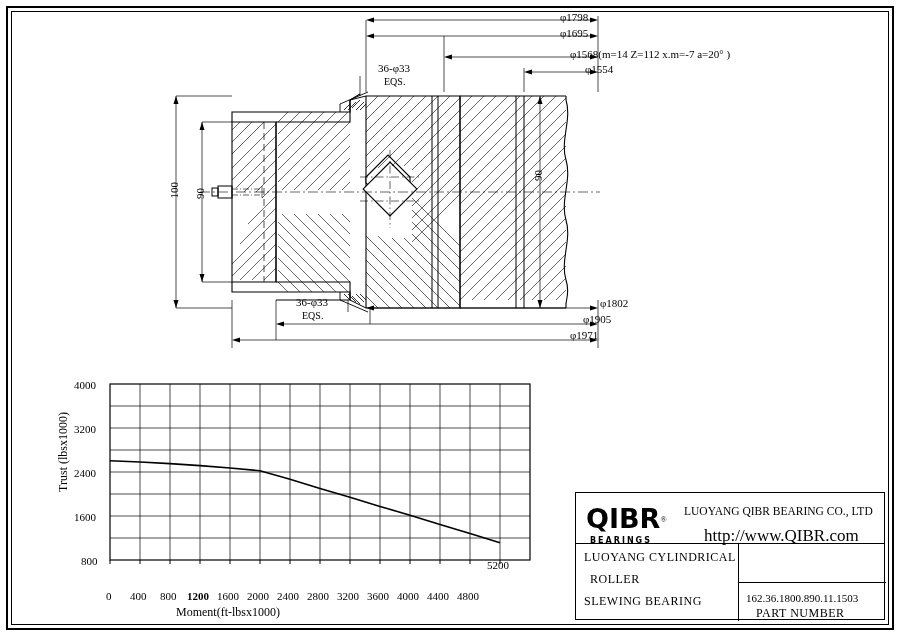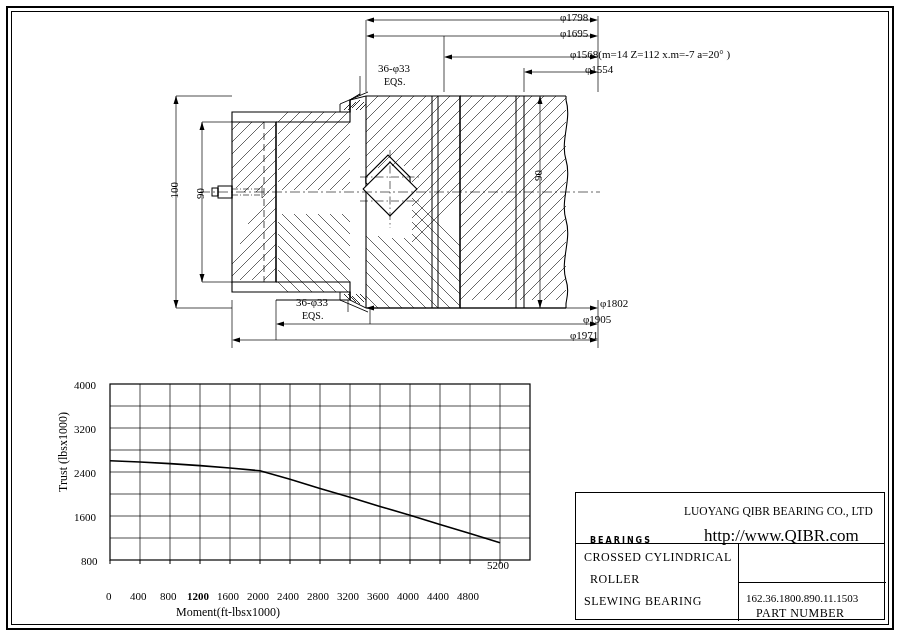--- a/index.html
+++ b/index.html
@@ -371,28 +371,31 @@
   <div class="txt" style="left:487px;top:559px;text-align:center;">5200</div>
 
   <div class="txt vert" style="left:56px;top:412px;font-size:12px;">Trust (lbsx1000)</div>
   <div class="txt" style="left:176px;top:605px;font-size:12px;">Moment(ft-lbsx1000)</div>
 
   <div id="titleblock">
     <div class="tb-hline" style="top:50px;"></div>
     <div class="tb-vline" style="left:162px;height:78px;"></div>
     <div class="tb-hline" style="top:89px;left:162px;width:148px;"></div>
 
+    <div class="abs" style="left:10px;top:10px;">
+      <span class="logo">QIBR</span><span class="reg">®</span>
+    </div>
     <div class="abs" style="left:14px;top:36px;">
       <span class="logosub">BEARINGS</span>
     </div>
 
     <div class="abs company" style="left:108px;top:12px;font-family:Liberation Serif, serif;">LUOYANG QIBR BEARING CO., LTD</div>
     <div class="abs url" style="left:128px;top:33px;">http://www.QIBR.com</div>
 
-    <div class="abs desc" style="left:8px;top:57px;">CROSSED  CYLINDRICAL</div>
+    <div class="abs desc" style="left:8px;top:57px;">LUOYANG  CYLINDRICAL</div>
     <div class="abs desc" style="left:8px;top:79px;margin-left:6px;">ROLLER</div>
     <div class="abs desc" style="left:8px;top:101px;">SLEWING  BEARING</div>
 
     <div class="abs pn-label" style="left:180px;top:65px;margin-top:48px;">PART  NUMBER</div>
     <div class="abs pn-val" style="left:170px;top:99px;">162.36.1800.890.11.1503</div>
   </div>
 
 </div>
 
 </body></html>

